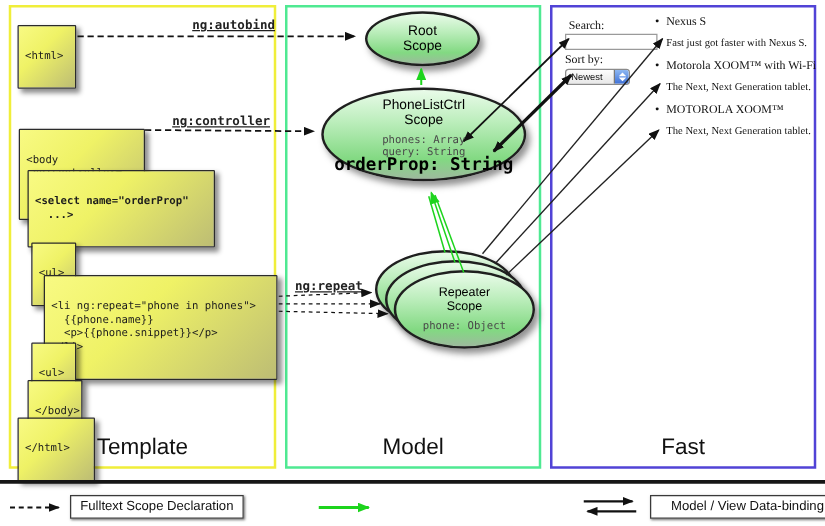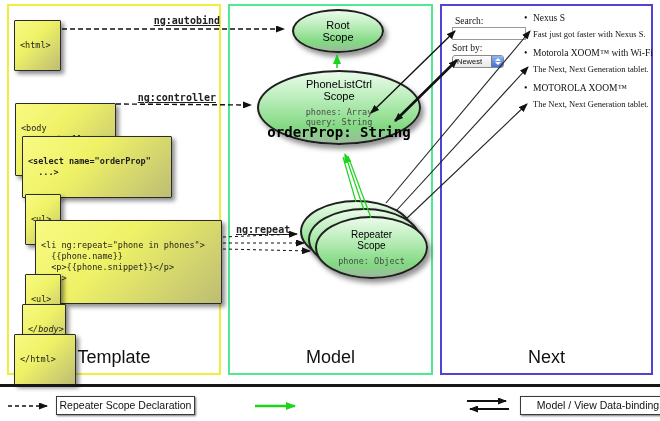--- a/index.html
+++ b/index.html
@@ -29,21 +29,21 @@
     font-size:8.5px; line-height:11px; color:#1c1c1c;
     padding:19px 5px; white-space:pre; z-index:2;
   }
   .cb-html-open  { left:14px; top:20px; width:47px; }
   .cb-body-open  { left:15px; top:103px; width:101px; }
   .cb-select     { left:22px; top:136px; width:150px; font-weight:bold; }
   .cb-fulltext   { left:22px; top:163px; width:133px; }
   .cb-ul-open    { left:25px; top:194px; width:36px; }
   .cb-li         { left:35px; top:220px; width:187px; }
   .cb-ul-close   { left:25px; top:274px; width:36px; }
-  .cb-body-close { left:22px; top:304px; width:44px;font-style:italic; }
+  .cb-body-close { left:22px; top:304px; width:44px; }
   .cb-html-close { left:14px; top:334px; width:62px; }
   
   .anno {
     position:absolute; font-family:"DejaVu Sans Mono", monospace;
     font-weight:bold; font-size:10px; color:#222; z-index:2;text-decoration:underline;
   }
   .anno-autobind   { left:140px; top:15px; width:80px; text-align:right; }
   .anno-controller { left:128px; top:92px; width:88px; text-align:right; }
   .anno-repeat     { left:236px; top:224px; }
   
@@ -117,21 +117,21 @@
 
 <div class="stage">
 
   <div class="panel panel-template">
     <div class="panel-label">Template</div>
   </div>
   <div class="panel panel-model">
     <div class="panel-label">Model</div>
   </div>
   <div class="panel panel-view">
-    <div class="panel-label">Next</div>
+    <div class="panel-label">Fast</div>
   </div>
 
   <div class="codebox cb-html-open">&lt;html&gt;</div>
   <div class="codebox cb-body-open">&lt;body
  ng:controller=
  "PhoneListCtrl"&gt;</div>
   <div class="codebox cb-select">&lt;select name="orderProp"
   ...&gt;</div>
   <div class="codebox cb-ul-open">&lt;ul&gt;</div>
   <div class="codebox cb-li">&lt;li ng:repeat="phone in phones"&gt;
@@ -192,21 +192,21 @@
     </div>
 
     <div class="pitem">
       <span class="pbullet">•</span>
       <span class="pname">MOTOROLA XOOM™</span>
       <div class="psnippet">The Next, Next Generation tablet.</div>
     </div>
   </div>
 
   <div class="legend-sep"></div>
-  <div class="legend-box leg-implicit">Repeater Scope Declaration</div>
+  <div class="legend-box leg-implicit">Fulltext Scope Declaration</div>
   <div class="legend-box leg-inherit">Scope Inheritance</div>
   <div class="legend-box leg-binding">Model / View Data-binding</div>
 
   <svg class="overlay" viewBox="0 0 660 421">
     <defs>
       <marker id="mA" markerUnits="userSpaceOnUse" markerWidth="9" markerHeight="7" refX="8" refY="3.5" orient="auto-start-reverse">
         <path d="M0,0 L9,3.5 L0,7 Z" fill="#111"></path>
       </marker>
       <marker id="mG" markerUnits="userSpaceOnUse" markerWidth="10" markerHeight="8" refX="9" refY="4" orient="auto-start-reverse">
         <path d="M0,0 L10,4 L0,8 Z" fill="#1dd41d"></path>

